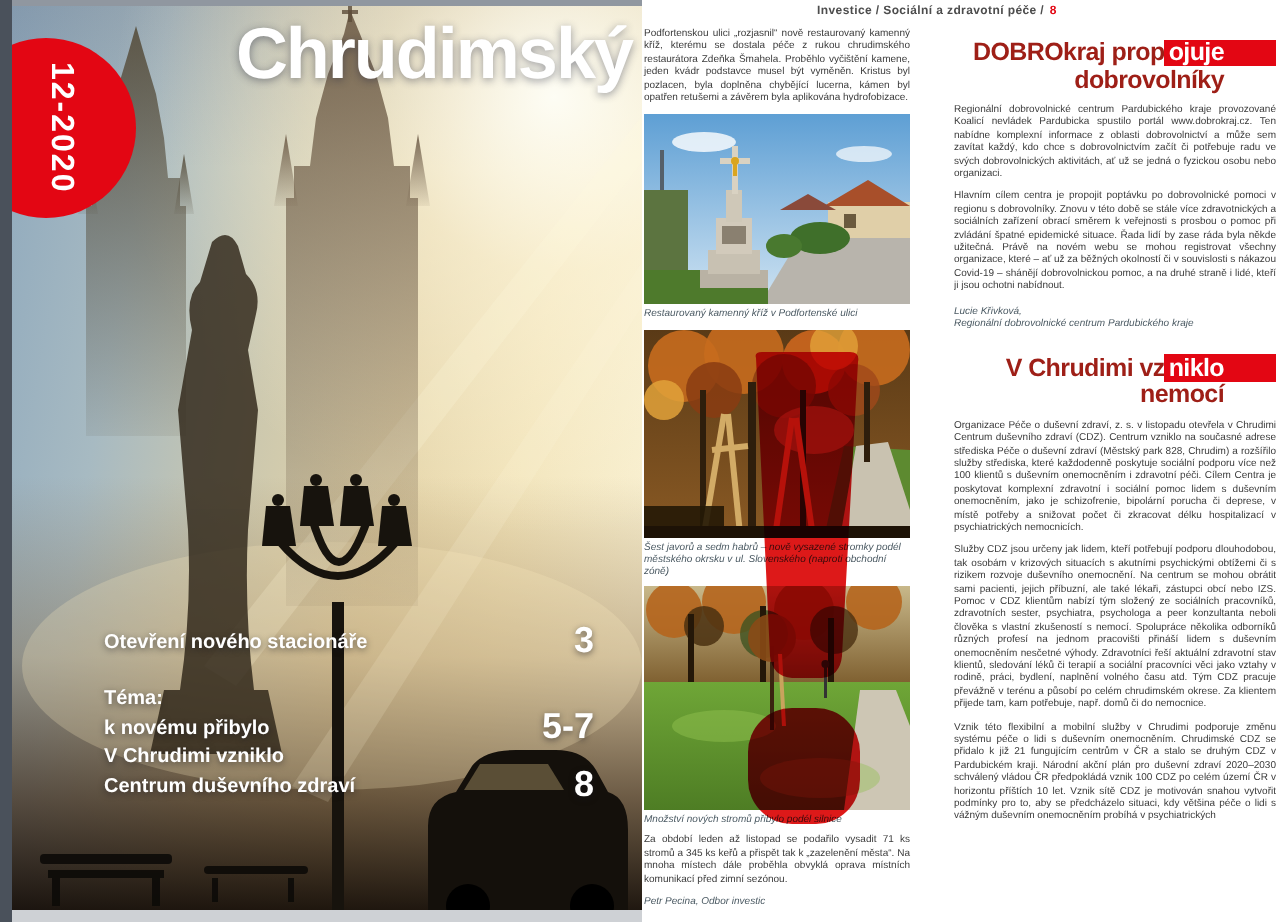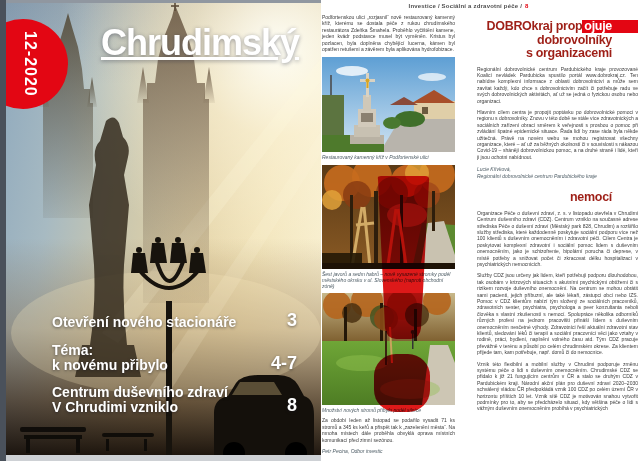--- a/index.html
+++ b/index.html
@@ -12,29 +12,29 @@
   #cover{position:absolute;left:6px;top:3px;width:315px;height:452px;overflow:hidden;
     background:
       radial-gradient(circle at 86% 10%, rgba(255,255,248,.95) 0%, rgba(255,248,225,.5) 18%, rgba(255,245,215,0) 45%),
       linear-gradient(180deg, rgba(50,40,60,.12) 0%, rgba(0,0,0,0) 18%, rgba(0,0,0,0) 52%, rgba(122,88,48,.38) 72%, rgba(58,38,20,.75) 88%, rgba(20,12,6,.95) 100%),
       linear-gradient(100deg, #8fa9bd 0%, #a7bac2 20%, #ccc8ae 40%, #e4d4a9 58%, #f2e4ba 75%, #f8efcf 92%);}
   #cover-art{position:absolute;left:0;top:0;width:315px;height:452px;}
   .issue-badge{position:absolute;left:-28px;top:16px;width:90px;height:90px;border-radius:50%;
     background:#e30613;display:flex;align-items:center;justify-content:center;}
   .issue-badge span{writing-mode:vertical-rl;font-size:16px;font-weight:bold;color:#fff;
     letter-spacing:1px;margin-left:14px;}
-  .cover-title{position:absolute;left:78px;top:20px;width:232px;text-align:center;color:#fff;
+  .cover-title{position:absolute;left:78px;top:4px;width:232px;text-align:right;color:#fff;
     font-size:36px;font-weight:bold;line-height:39px;letter-spacing:-1px;
-    text-shadow:0 1px 4px rgba(30,35,60,.45);text-decoration:underline;}
+    text-shadow:0 1px 4px rgba(30,35,60,.45);}
   .toc{position:absolute;left:46px;right:24px;top:308px;color:#fff;
     text-shadow:0 1px 3px rgba(20,20,30,.55);}
   .toc-row{display:flex;justify-content:space-between;align-items:flex-end;}
   .toc-row.r1{margin-bottom:14px;}
-  .toc-row.r2{margin-bottom:13px;}
-  .toc-label{font-size:14px;font-weight:bold;line-height:14.5px;}
+  .toc-row.r2{}
+  .toc-label{font-size:10px;font-weight:bold;line-height:14.5px;}
   .toc-page{font-size:18px;font-weight:bold;line-height:18px;}
   
   #right-page{position:absolute;left:321px;top:0;width:295px;height:461px;background:#fff;}
   .page-header{position:absolute;top:3px;left:0;width:100%;text-align:center;
     font-size:6px;font-weight:bold;color:#4d4d4d;letter-spacing:.2px;}
   .page-header .pg-num{color:#e30613;margin-left:1px;}
   .col1{position:absolute;left:1px;top:14px;width:133px;}
   .col2{position:absolute;left:156px;top:20px;width:161px;height:430px;overflow:hidden;}
   p.body-text{margin:0 0 5px 0;font-size:5px;line-height:6.4px;text-align:justify;color:#3b3b3b;}
   .col2 p.body-text{margin:5px 0 0 0;}
@@ -141,26 +141,26 @@
     <div class="toc">
       <div class="toc-row r1">
         <div class="toc-label">Otevření nového stacionáře</div>
         <div class="toc-page">3</div>
       </div>
       <div class="toc-row r2">
         <div class="toc-label">
           <div>Téma:</div>
           <div>k novému přibylo</div>
         </div>
-        <div class="toc-page">4-7</div>
+        <div class="toc-page">5-7</div>
       </div>
       <div class="toc-row">
         <div class="toc-label">
+          <div>V Chrudimi vzniklo</div>
           <div>Centrum duševního zdraví</div>
-          <div>V Chrudimi vzniklo</div>
         </div>
         <div class="toc-page">8</div>
       </div>
     </div>
   </div>
 
   <div id="right-page">
     <div class="page-header">
       <span>Investice / Sociální a zdravotní péče /</span>
       <span class="pg-num">8</span>
@@ -276,28 +276,28 @@
       <div class="caption">Množství nových stromů přibylo podél silnice</div>
 
       <p class="body-text">Za období leden až listopad se podařilo vysadit 71 ks stromů a 345 ks keřů a přispět tak k „zazelenění města“. Na mnoha místech dále proběhla obvyklá oprava místních komunikací před zimní sezónou.</p>
       <div class="signature">Petr Pecina, Odbor investic</div>
     </div>
 
     <div class="col2">
       <h2 class="headline">
         <div><span>DOBROkraj prop</span><span class="hl-mark">ojuje</span></div>
         <div>dobrovolníky</div>
-        <div>s organizacemi</div>
       </h2>
       <p class="body-text">Regionální dobrovolnické centrum Pardubického kraje provozované Koalicí nevládek Pardubicka spustilo portál www.dobrokraj.cz. Ten nabídne komplexní informace z oblasti dobrovolnictví a může sem zavítat každý, kdo chce s dobrovolnictvím začít či potřebuje radu ve svých dobrovolnických aktivitách, ať už se jedná o fyzickou osobu nebo organizaci.</p>
       <p class="body-text">Hlavním cílem centra je propojit poptávku po dobrovolnické pomoci v regionu s dobrovolníky. Znovu v této době se stále více zdravotnických a sociálních zařízení obrací směrem k veřejnosti s prosbou o pomoc při zvládání špatné epidemické situace. Řada lidí by zase ráda byla někde užitečná. Právě na novém webu se mohou registrovat všechny organizace, které – ať už za běžných okolností či v souvislosti s nákazou Covid-19 – shánějí dobrovolnickou pomoc, a na druhé straně i lidé, kteří ji jsou ochotni nabídnout.</p>
       <div class="signature first">Lucie Křivková,</div>
       <div class="signature">Regionální dobrovolnické centrum Pardubického kraje</div>
 
       <h2 class="headline h2-gap">
+        <div><span>V Chrudimi vz</span><span class="hl-mark">niklo</span></div>
         <div>nemocí</div>
       </h2>
       <p class="body-text">Organizace Péče o duševní zdraví, z. s. v listopadu otevřela v Chrudimi Centrum duševního zdraví (CDZ). Centrum vzniklo na současné adrese střediska Péče o duševní zdraví (Městský park 828, Chrudim) a rozšířilo služby střediska, které každodenně poskytuje sociální podporu více než 100 klientů s duševním onemocněním i zdravotní péči. Cílem Centra je poskytovat komplexní zdravotní i sociální pomoc lidem s duševním onemocněním, jako je schizofrenie, bipolární porucha či deprese, v místě potřeby a snižovat počet či zkracovat délku hospitalizací v psychiatrických nemocnicích.</p>
       <p class="body-text">Služby CDZ jsou určeny jak lidem, kteří potřebují podporu dlouhodobou, tak osobám v krizových situacích s akutními psychickými obtížemi či s rizikem rozvoje duševního onemocnění. Na centrum se mohou obrátit sami pacienti, jejich příbuzní, ale také lékaři, zástupci obcí nebo IZS. Pomoc v CDZ klientům nabízí tým složený ze sociálních pracovníků, zdravotních sester, psychiatra, psychologa a peer konzultanta neboli člověka s vlastní zkušeností s nemocí. Spolupráce několika odborníků různých profesí na jednom pracovišti přináší lidem s duševním onemocněním nesčetné výhody. Zdravotníci řeší aktuální zdravotní stav klientů, sledování léků či terapií a sociální pracovníci věci jako vztahy v rodině, práci, bydlení, naplnění volného času atd. Tým CDZ pracuje převážně v terénu a působí po celém chrudimském okrese. Za klientem přijede tam, kam potřebuje, např. domů či do nemocnice.</p>
       <p class="body-text">Vznik této flexibilní a mobilní služby v Chrudimi podporuje změnu systému péče o lidi s duševním onemocněním. Chrudimské CDZ se přidalo k již 21 fungujícím centrům v ČR a stalo se druhým CDZ v Pardubickém kraji. Národní akční plán pro duševní zdraví 2020–2030 schválený vládou ČR předpokládá vznik 100 CDZ po celém území ČR v horizontu příštích 10 let. Vznik sítě CDZ je motivován snahou vytvořit podmínky pro to, aby se předcházelo situaci, kdy většina péče o lidi s vážným duševním onemocněním probíhá v psychiatrických</p>
     </div>
 
     <svg class="excl" viewBox="0 0 68 238" preserveAspectRatio="none">
       <path fill="#da0000" d="M10,3 Q9,0 13,0 L57,0 Q62,0 61,5 L53,152 Q52,162 43,163 L28,163 Q18,162 17,152 Z"></path>
       <rect fill="#da0000" x="6" y="178" width="56" height="58" rx="22"></rect>

